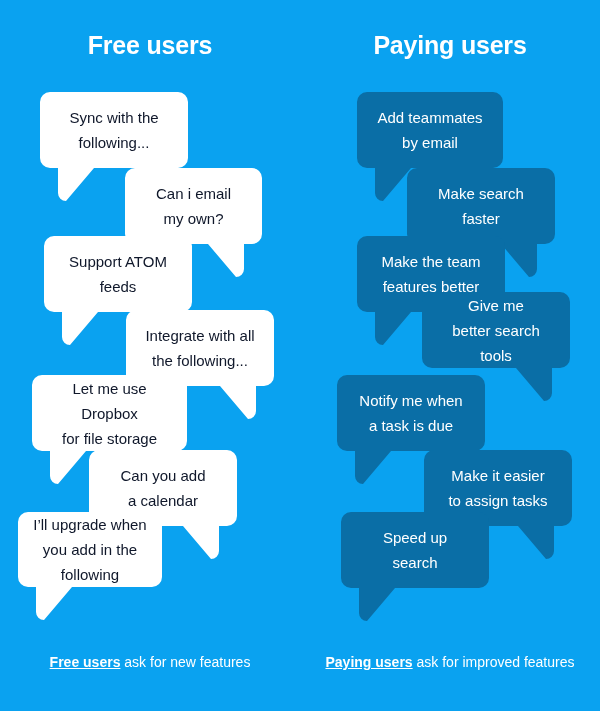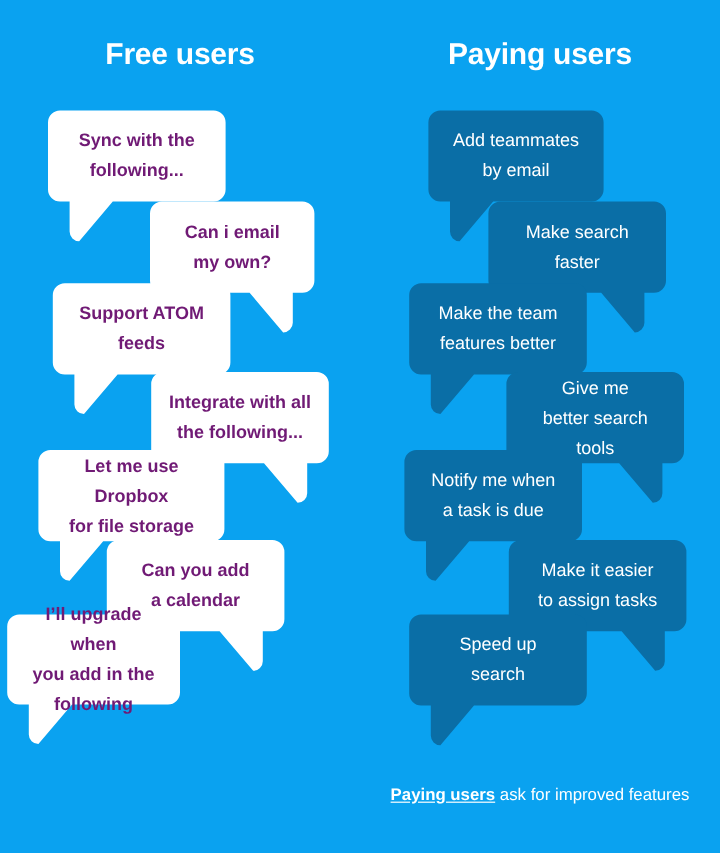--- a/index.html
+++ b/index.html
@@ -51,21 +51,21 @@
     display: flex;
     align-items: center;
     justify-content: center;
     text-align: center;
     font-size: 15px;
     line-height: 25px;
     box-sizing: border-box;
     padding: 0 14px;
     white-space: pre-line;
   }
-  .bubble.light .btext { color: #701a75; font-weight: bold; }
+  .bubble.light .btext { color: #0f172a; }
   .bubble.dark  .btext { color: #ffffff; }
 
   .footnote {
     position: absolute;
     top: 652px;
     width: 300px;
     text-align: center;
     font-size: 14px;
     color: #ffffff;
     line-height: 20px;
@@ -121,21 +121,21 @@
         <div class="btext" style="width: 155px; height: 76px;">Let me use Dropbox
 for file storage</div>
       </div>
       <div class="bubble light" style="left: 89px; top: 450px; width: 148px; height: 76px;">
         <svg width="148" height="109" viewBox="0 0 148 109">
           <path d="M 10 0 H 138 A 10 10 0 0 1 148 10 V 66 A 10 10 0 0 1 138 76 H 130 V 101 A 8 8 0 0 1 122 109 L 94 76 H 10 A 10 10 0 0 1 0 66 V 10 A 10 10 0 0 1 10 0 Z" fill="#ffffff"></path>
         </svg>
         <div class="btext" style="width: 148px; height: 76px;">Can you add
 a calendar</div>
       </div>
-      <div class="bubble light" style="left: 6px; top: 512px; width: 148px; height: 75px; padding-left: 24px;">
+      <div class="bubble light" style="left: 18px; top: 512px; width: 148px; height: 75px; padding-left: 24px;">
         <svg width="144" height="108" viewBox="0 0 144 108">
           <path d="M 10 0 H 134 A 10 10 0 0 1 144 10 V 65 A 10 10 0 0 1 134 75 H 54 L 26 108 A 8 8 0 0 1 18 100 V 75 H 10 A 10 10 0 0 1 0 65 V 10 A 10 10 0 0 1 10 0 Z" fill="#ffffff"></path>
         </svg>
         <div class="btext" style="width: 144px; height: 75px;">I’ll upgrade when
 you add in the
 following</div>
       </div>
       <div class="bubble dark" style="left: 357px; top: 92px; width: 146px; height: 76px;">
         <svg width="146" height="109" viewBox="0 0 146 109">
           <path d="M 10 0 H 136 A 10 10 0 0 1 146 10 V 66 A 10 10 0 0 1 136 76 H 54 L 26 109 A 8 8 0 0 1 18 101 V 76 H 10 A 10 10 0 0 1 0 66 V 10 A 10 10 0 0 1 10 0 Z" fill="#0a6ea6"></path>
@@ -143,28 +143,28 @@
         <div class="btext" style="width: 146px; height: 76px;">Add teammates
 by email</div>
       </div>
       <div class="bubble dark" style="left: 407px; top: 168px; width: 148px; height: 76px;">
         <svg width="148" height="109" viewBox="0 0 148 109">
           <path d="M 10 0 H 138 A 10 10 0 0 1 148 10 V 66 A 10 10 0 0 1 138 76 H 130 V 101 A 8 8 0 0 1 122 109 L 94 76 H 10 A 10 10 0 0 1 0 66 V 10 A 10 10 0 0 1 10 0 Z" fill="#0a6ea6"></path>
         </svg>
         <div class="btext" style="width: 148px; height: 76px;">Make search
 faster</div>
       </div>
-      <div class="bubble dark" style="left: 341px; top: 236px; width: 142px; height: 76px;">
+      <div class="bubble dark" style="left: 357px; top: 236px; width: 142px; height: 76px;">
         <svg width="148" height="109" viewBox="0 0 148 109">
           <path d="M 10 0 H 138 A 10 10 0 0 1 148 10 V 66 A 10 10 0 0 1 138 76 H 54 L 26 109 A 8 8 0 0 1 18 101 V 76 H 10 A 10 10 0 0 1 0 66 V 10 A 10 10 0 0 1 10 0 Z" fill="#0a6ea6"></path>
         </svg>
         <div class="btext" style="width: 148px; height: 76px;">Make the team
 features better</div>
       </div>
-      <div class="bubble dark" style="left: 422px; top: 310px; width: 140px; height: 76px;">
+      <div class="bubble dark" style="left: 422px; top: 292px; width: 140px; height: 76px;">
         <svg width="148" height="109" viewBox="0 0 148 109">
           <path d="M 10 0 H 138 A 10 10 0 0 1 148 10 V 66 A 10 10 0 0 1 138 76 H 130 V 101 A 8 8 0 0 1 122 109 L 94 76 H 10 A 10 10 0 0 1 0 66 V 10 A 10 10 0 0 1 10 0 Z" fill="#0a6ea6"></path>
         </svg>
         <div class="btext" style="width: 148px; height: 76px;">Give me
 better search tools</div>
       </div>
       <div class="bubble dark" style="left: 337px; top: 375px; width: 148px; height: 76px;">
         <svg width="148" height="109" viewBox="0 0 148 109">
           <path d="M 10 0 H 138 A 10 10 0 0 1 148 10 V 66 A 10 10 0 0 1 138 76 H 54 L 26 109 A 8 8 0 0 1 18 101 V 76 H 10 A 10 10 0 0 1 0 66 V 10 A 10 10 0 0 1 10 0 Z" fill="#0a6ea6"></path>
         </svg>
@@ -180,17 +180,20 @@
       </div>
       <div class="bubble dark" style="left: 341px; top: 512px; width: 128px; height: 76px;">
         <svg width="148" height="109" viewBox="0 0 148 109">
           <path d="M 10 0 H 138 A 10 10 0 0 1 148 10 V 66 A 10 10 0 0 1 138 76 H 54 L 26 109 A 8 8 0 0 1 18 101 V 76 H 10 A 10 10 0 0 1 0 66 V 10 A 10 10 0 0 1 10 0 Z" fill="#0a6ea6"></path>
         </svg>
         <div class="btext" style="width: 148px; height: 76px;">Speed up
 search</div>
       </div>
     </div>
 
+  <div class="footnote" id="foot-free">
+    <span class="strongbit">Free users</span><span> ask for new features</span>
+  </div>
   <div class="footnote" id="foot-pay">
     <span class="strongbit">Paying users</span><span> ask for improved features</span>
   </div>
 
 </div>
 
 </body></html>

